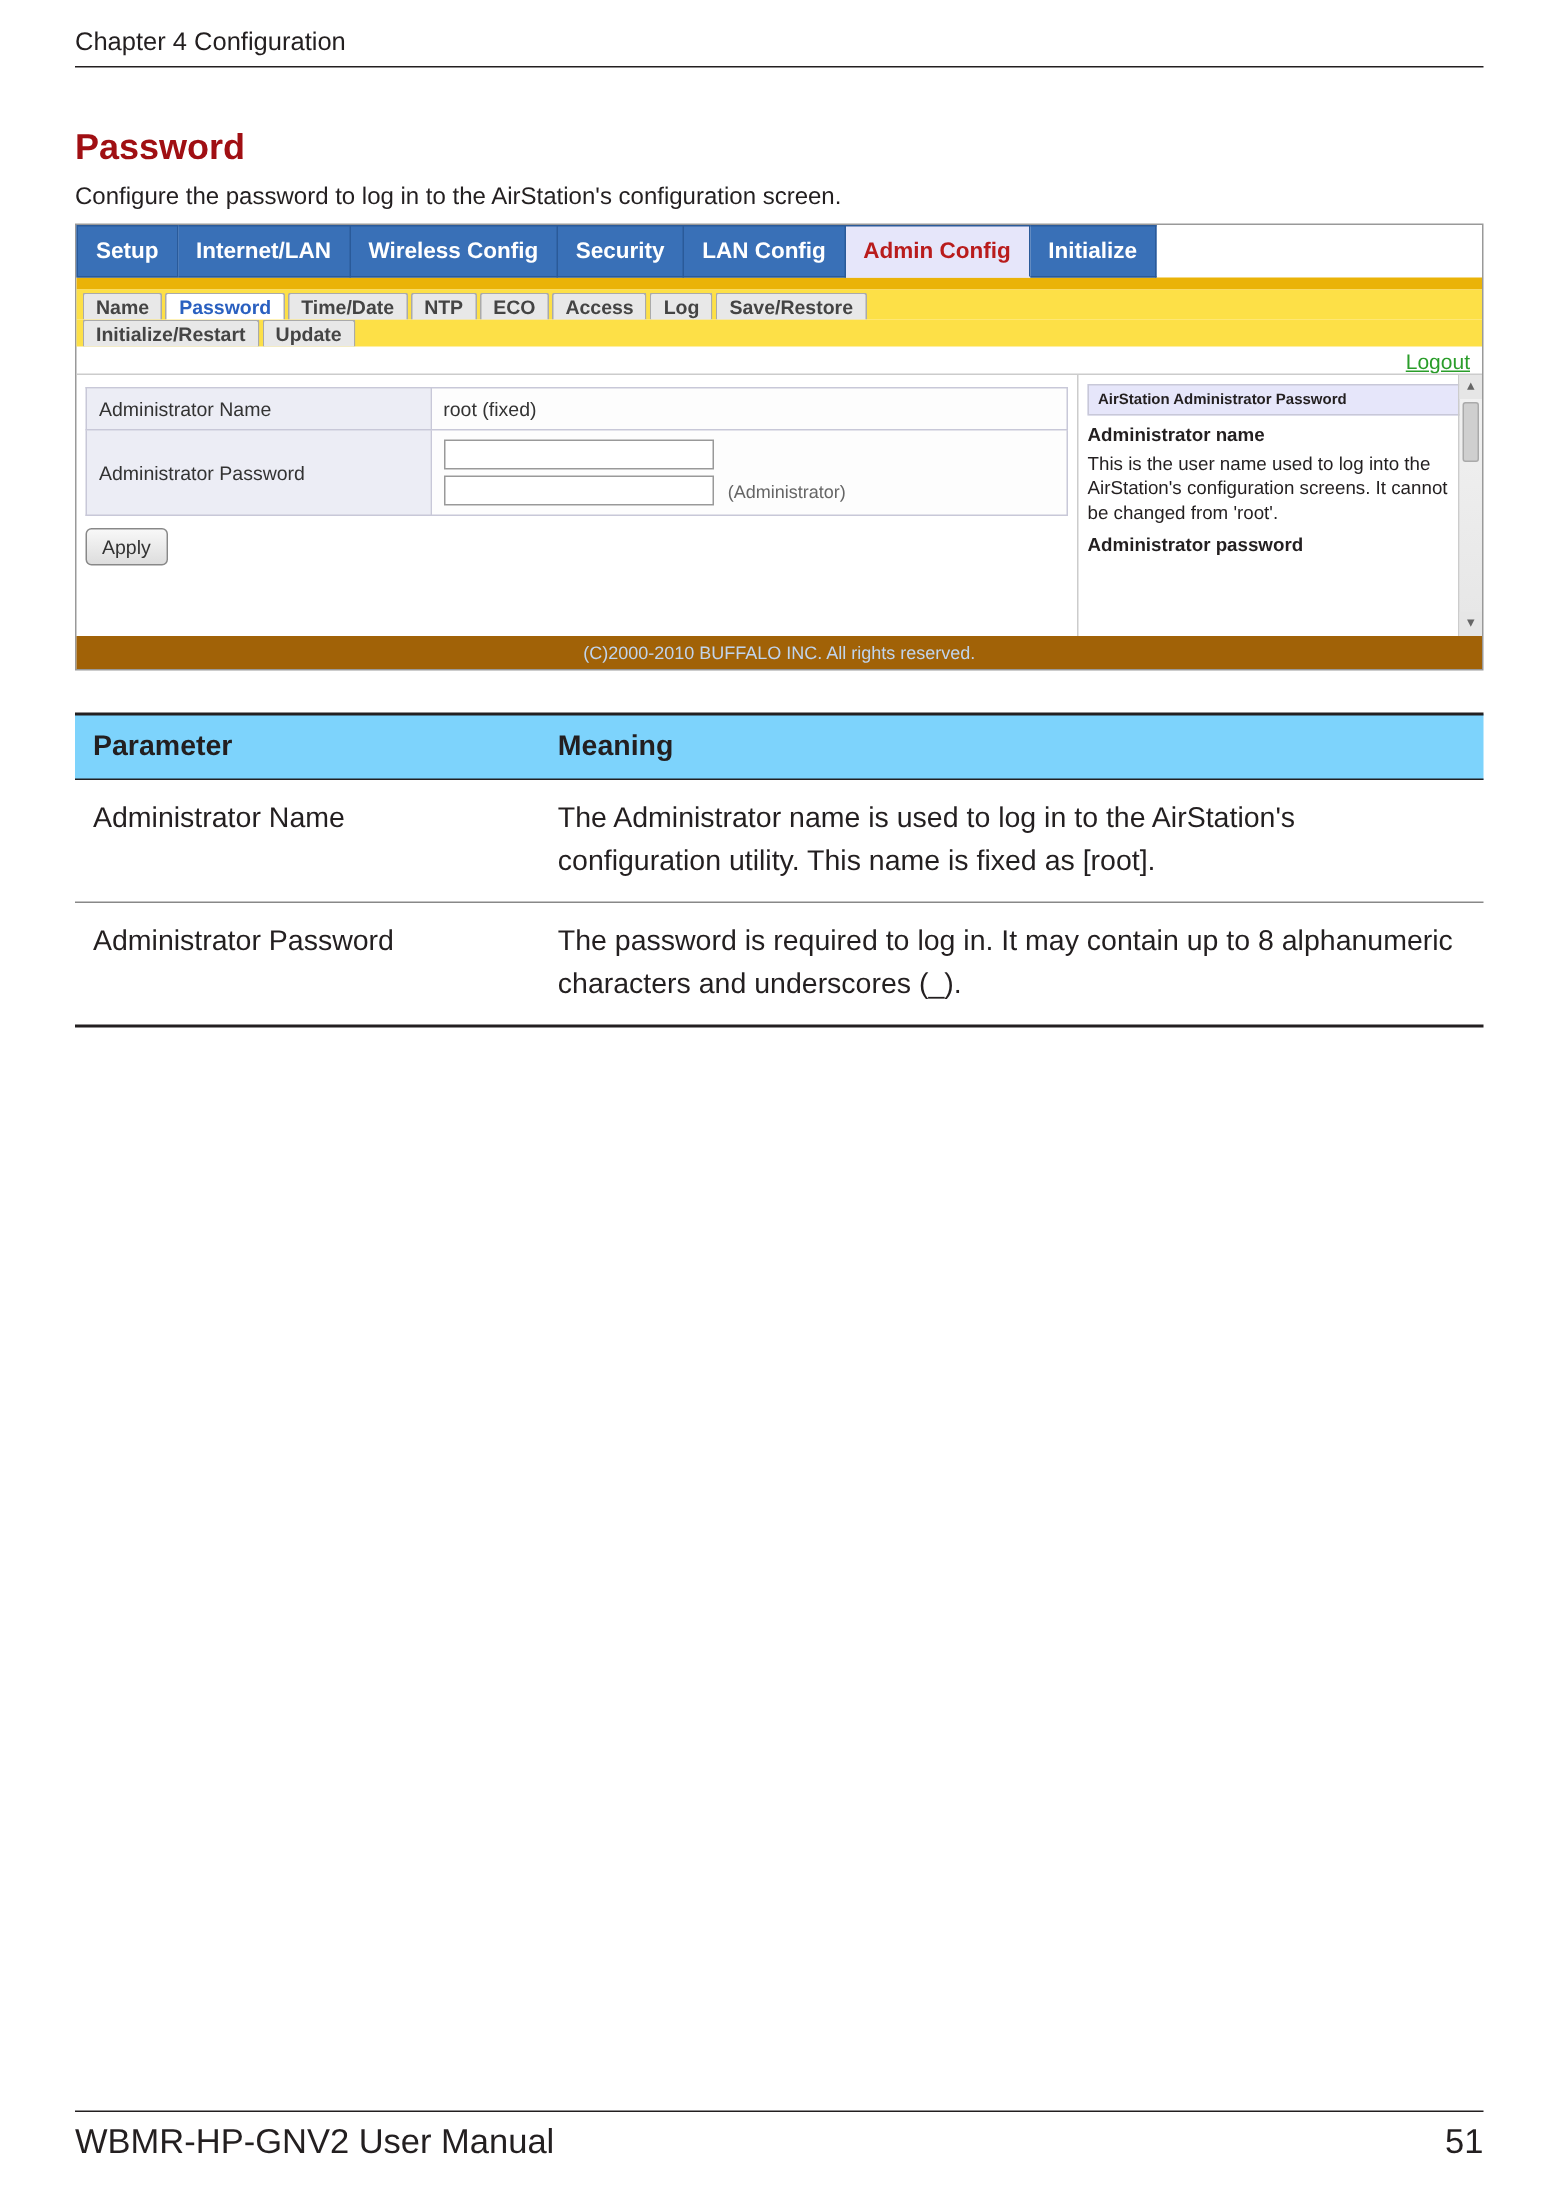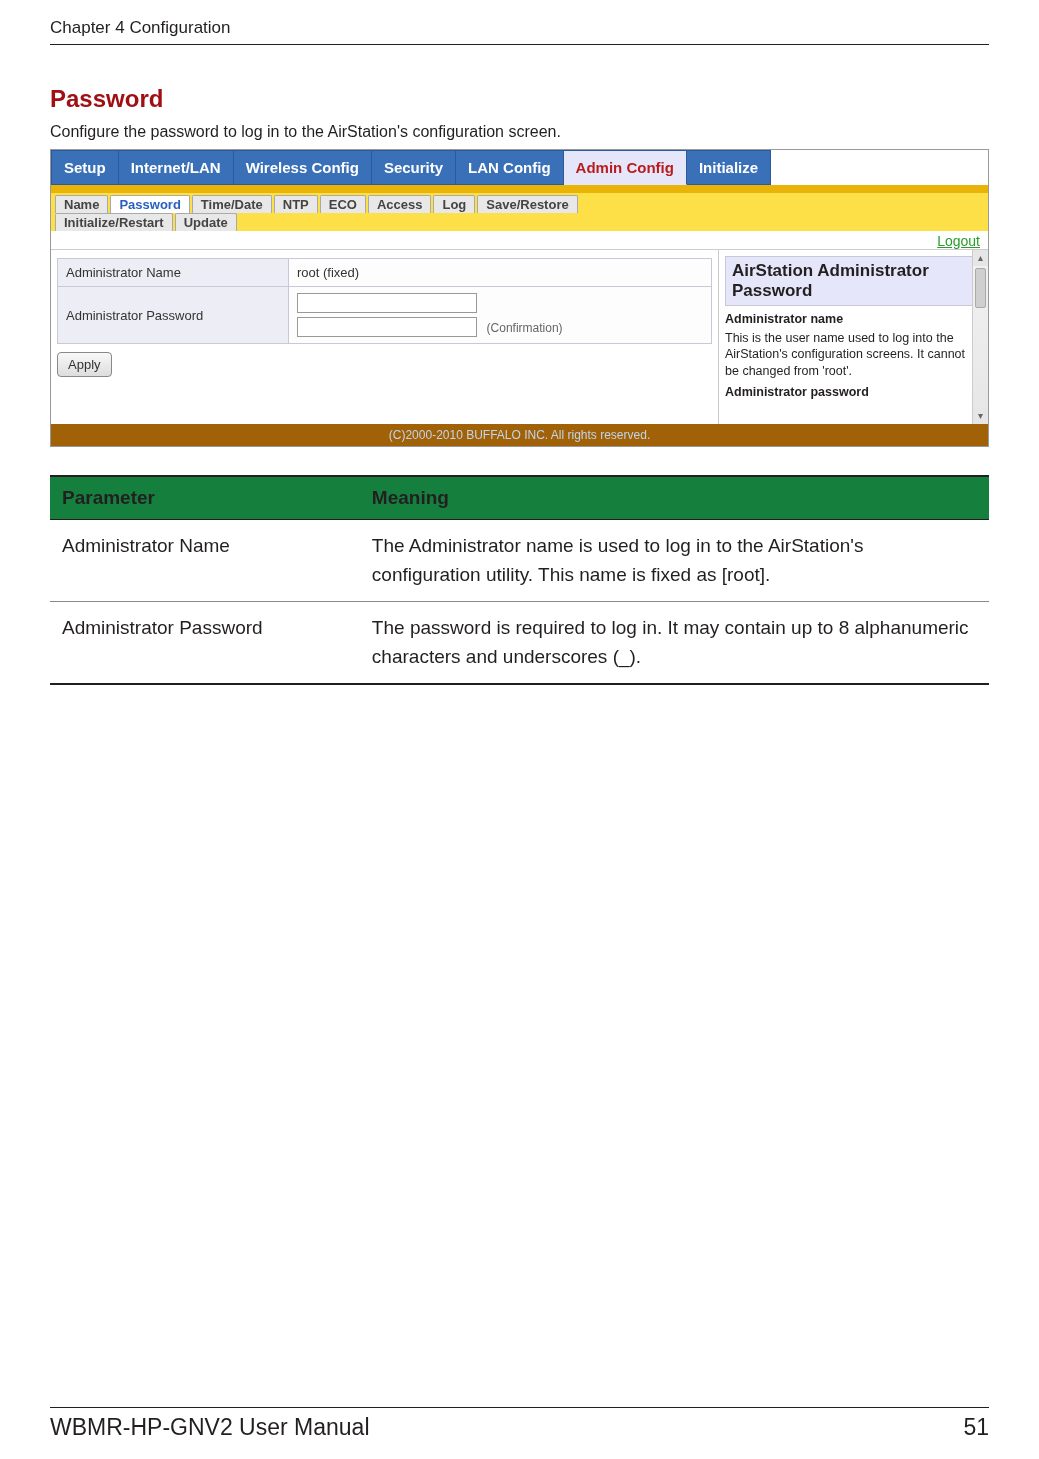--- a/index.html
+++ b/index.html
@@ -139,21 +139,21 @@
     border-radius: 4px;
     cursor: pointer;
     color: #333;
   }
   .help-title {
     background: #e6e6fa;
     font-weight: 700;
     padding: 4px 6px;
     border: 1px solid #c8c8d8;
     margin-bottom: 6px;
-    font-size: 17px;
+    font-size: 10px;
   }
   .help-sub {
     font-weight: 700;
     margin: 6px 0 4px 0;
   }
   .help-text { line-height: 1.3; }
   .scroll-indicator {
     position: absolute;
     right: 0;
     top: 0;
@@ -190,21 +190,21 @@
     text-align: center;
     padding: 4px 0;
   }
   .param-table {
     width: 100%;
     border-collapse: collapse;
     margin-top: 28px;
     font-size: 19px;
   }
   .param-table thead tr {
-    background: #15803d;
+    background: #7dd3fc;
   }
   .param-table th {
     text-align: left;
     font-weight: 700;
     padding: 10px 12px;
     border-top: 2px solid #231f20;
     border-bottom: 1px solid #231f20;
   }
   .param-table td {
     padding: 12px;
@@ -273,21 +273,21 @@
         <tbody>
             <tr>
           <td>Administrator Name</td>
           <td class="val">root (fixed)</td>
         </tr>
         <tr>
           <td>Administrator Password</td>
           <td class="val">
             <input type="password" style=""><br>
             <input type="password" style="margin-top: 4px;">
-            <span style="color:#666;font-size:12px;margin-left:6px;">(Confirmation)</span>
+            <span style="color:#666;font-size:12px;margin-left:6px;">(Administrator)</span>
           </td>
         </tr>
       </tbody>
         </table>
       <button class="apply-btn">Apply</button>
     </div>
     <div class="config-right">
       <div class="help-title">AirStation Administrator Password</div>
       <div class="help-sub">Administrator name</div>
       <div class="help-text">This is the user name used to log into the AirStation's configuration screens. It cannot be changed from 'root'.</div>

